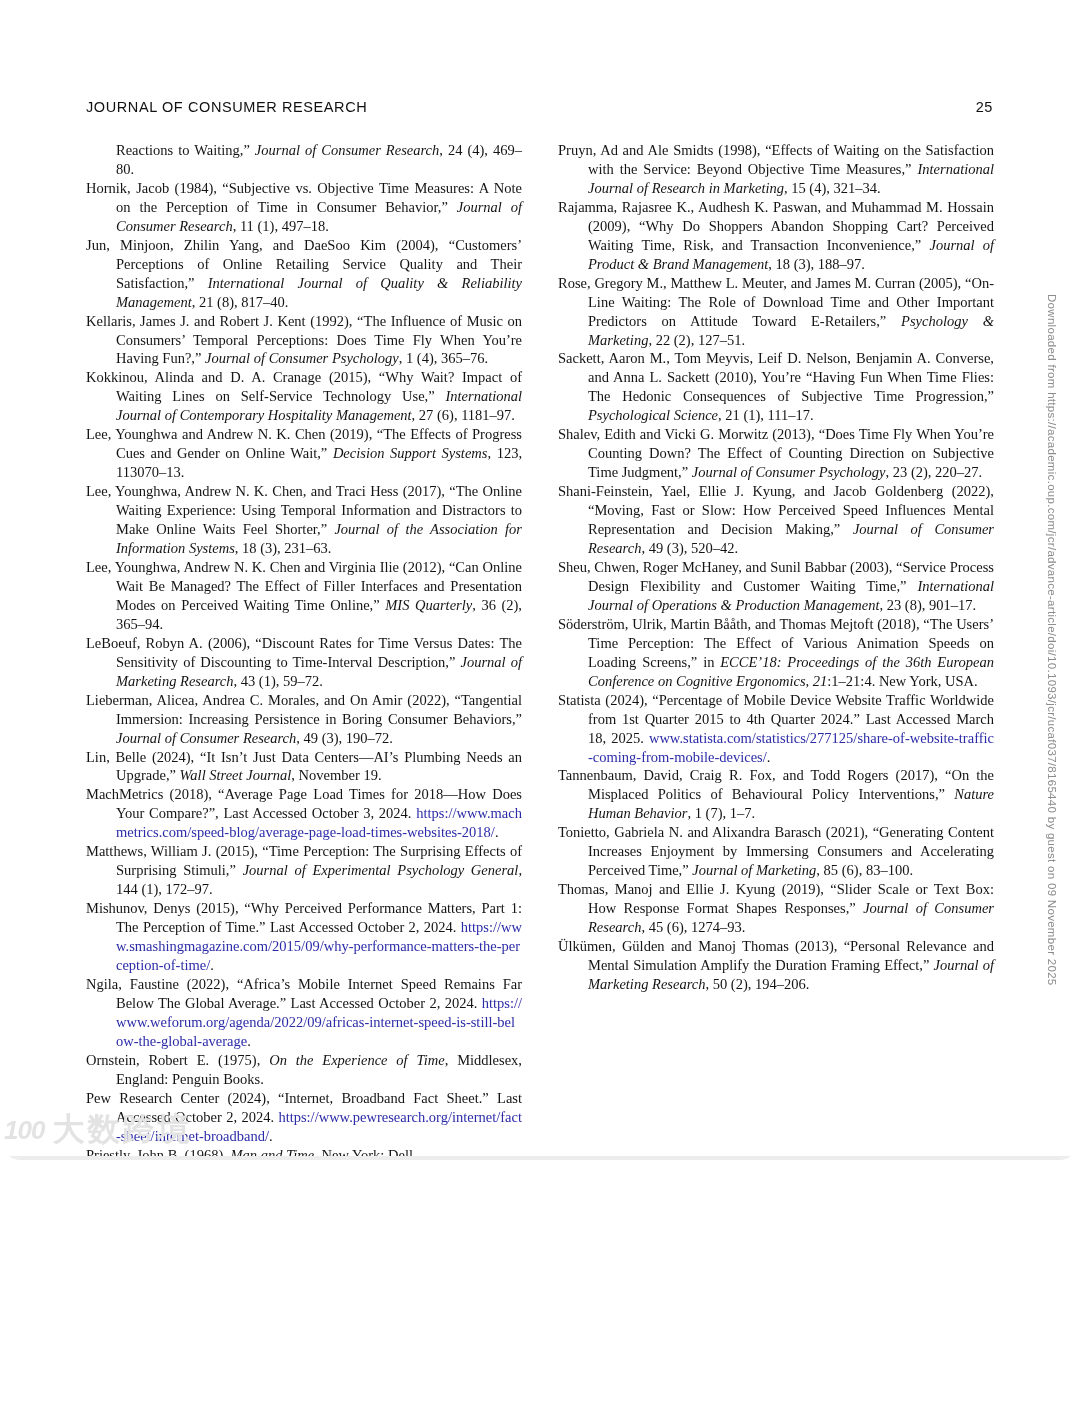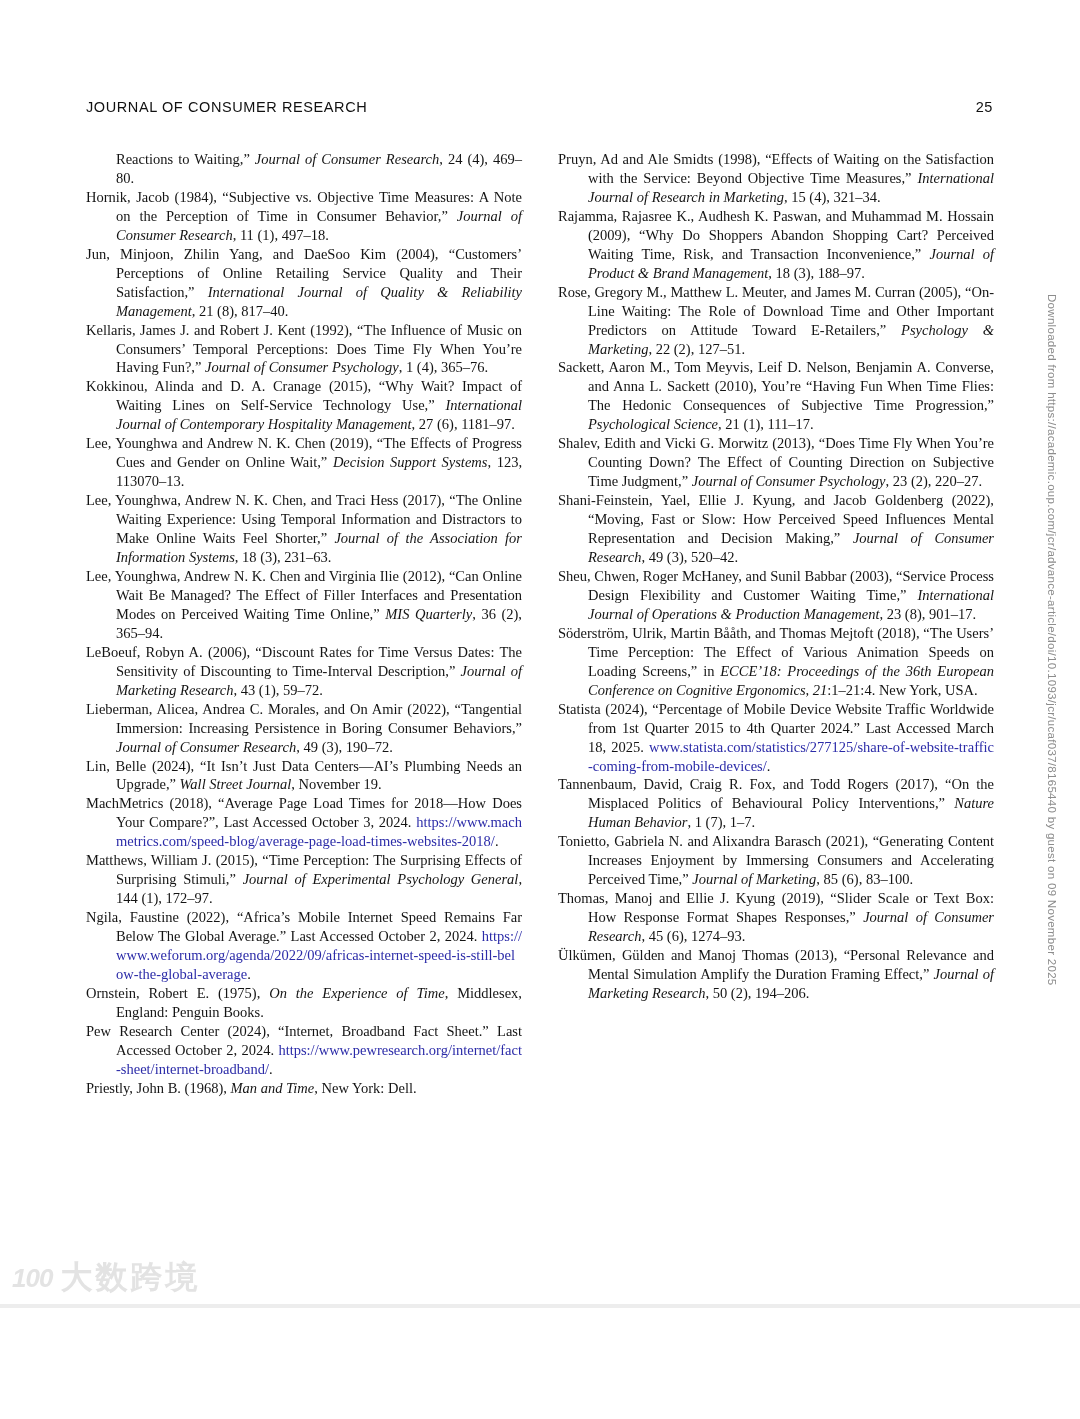--- a/index.html
+++ b/index.html
@@ -1,41 +1,42 @@
 <!DOCTYPE html>
 <html style="--link-color: #2b2ba8;"><head>
 <meta charset="utf-8">
 <style>
   * { margin: 0; padding: 0; box-sizing: border-box; }
   html, body { background: #ffffff; }
   #page {
     position: relative;
     width: 1080px;
-    height: 1308px;
+    height: 1160px;
     background: #ffffff;
     overflow: hidden;
     font-family: "Liberation Serif", serif;
     color: #141414;
+    border-radius: 21px;
   }
   .page-header {
     position: absolute;
     top: 99px;
     left: 86px;
     width: 907px;
     display: flex;
     justify-content: space-between;
     align-items: baseline;
     font-family: "Liberation Sans", sans-serif;
     font-size: 14.5px;
     letter-spacing: 0.6px;
     color: #111111;
   }
   .columns {
     position: absolute;
-    top: 150px;
+    top: 141px;
     left: 86px;
     display: flex;
     gap: 36px;
     justify-content: flex-end;
   }
   .col { width: 436px; }
   .ref {
     font-size: 14.5px;
     line-height: 18.95px;
     text-align: justify;
@@ -56,21 +57,21 @@
     right: 22px;
     writing-mode: vertical-rl;
     font-family: "Liberation Sans", sans-serif;
     font-size: 11.5px;
     letter-spacing: 0.3px;
     color: #8c8c8c;
     white-space: nowrap;
   }
   .watermark {
     position: absolute;
-    left: 12px;
+    left: 4px;
     bottom: 8px;
     display: flex;
     align-items: center;
     gap: 8px;
     color: #e3e3e3;
     user-select: none;
   }
   .watermark-logo {
     font-family: "Liberation Sans", sans-serif;
     font-style: italic;
@@ -111,20 +112,21 @@
         <p class="ref"><span>Kellaris, James J. and Robert J. Kent (1992), “The Influence of Music on Consumers’ Temporal Perceptions: Does Time Fly When You’re Having Fun?,” </span><span class="it">Journal of Consumer Psychology</span><span>, 1 (4), 365–76.</span></p>
         <p class="ref"><span>Kokkinou, Alinda and D. A. Cranage (2015), “Why Wait? Impact of Waiting Lines on Self-Service Technology Use,” </span><span class="it">International Journal of Contemporary Hospitality Management</span><span>, 27 (6), 1181–97.</span></p>
         <p class="ref"><span>Lee, Younghwa and Andrew N. K. Chen (2019), “The Effects of Progress Cues and Gender on Online Wait,” </span><span class="it">Decision Support Systems</span><span>, 123, 113070–13.</span></p>
         <p class="ref"><span>Lee, Younghwa, Andrew N. K. Chen, and Traci Hess (2017), “The Online Waiting Experience: Using Temporal Information and Distractors to Make Online Waits Feel Shorter,” </span><span class="it">Journal of the Association for Information Systems</span><span>, 18 (3), 231–63.</span></p>
         <p class="ref"><span>Lee, Younghwa, Andrew N. K. Chen and Virginia Ilie (2012), “Can Online Wait Be Managed? The Effect of Filler Interfaces and Presentation Modes on Perceived Waiting Time Online,” </span><span class="it">MIS Quarterly</span><span>, 36 (2), 365–94.</span></p>
         <p class="ref"><span>LeBoeuf, Robyn A. (2006), “Discount Rates for Time Versus Dates: The Sensitivity of Discounting to Time-Interval Description,” </span><span class="it">Journal of Marketing Research</span><span>, 43 (1), 59–72.</span></p>
         <p class="ref"><span>Lieberman, Alicea, Andrea C. Morales, and On Amir (2022), “Tangential Immersion: Increasing Persistence in Boring Consumer Behaviors,” </span><span class="it">Journal of Consumer Research</span><span>, 49 (3), 190–72.</span></p>
         <p class="ref"><span>Lin, Belle (2024), “It Isn’t Just Data Centers—AI’s Plumbing Needs an Upgrade,” </span><span class="it">Wall Street Journal</span><span>, November 19.</span></p>
         <p class="ref"><span>MachMetrics (2018), “Average Page Load Times for 2018—How Does Your Compare?”, Last Accessed October 3, 2024. </span><a href="#" class="ref-link">https://www.machmetrics.com/speed-blog/average-page-load-times-websites-2018/</a><span>.</span></p>
         <p class="ref"><span>Matthews, William J. (2015), “Time Perception: The Surprising Effects of Surprising Stimuli,” </span><span class="it">Journal of Experimental Psychology General</span><span>, 144 (1), 172–97.</span></p>
+        <p class="ref"><span>Mishunov, Denys (2015), “Why Perceived Performance Matters, Part 1: The Perception of Time.” Last Accessed October 2, 2024. </span><a href="#" class="ref-link">https://www.smashingmagazine.com/2015/09/why-performance-matters-the-perception-of-time/</a><span>.</span></p>
         <p class="ref"><span>Ngila, Faustine (2022), “Africa’s Mobile Internet Speed Remains Far Below The Global Average.” Last Accessed October 2, 2024. </span><a href="#" class="ref-link">https://www.weforum.org/agenda/2022/09/africas-internet-speed-is-still-below-the-global-average</a><span>.</span></p>
         <p class="ref"><span>Ornstein, Robert E. (1975), </span><span class="it">On the Experience of Time</span><span>, Middlesex, England: Penguin Books.</span></p>
         <p class="ref"><span>Pew Research Center (2024), “Internet, Broadband Fact Sheet.” Last Accessed October 2, 2024. </span><a href="#" class="ref-link">https://www.pewresearch.org/internet/fact-sheet/internet-broadband/</a><span>.</span></p>
         <p class="ref"><span>Priestly, John B. (1968), </span><span class="it">Man and Time</span><span>, New York: Dell.</span></p>
       </div>
     <div class="col" id="col-right">
         <p class="ref"><span>Pruyn, Ad and Ale Smidts (1998), “Effects of Waiting on the Satisfaction with the Service: Beyond Objective Time Measures,” </span><span class="it">International Journal of Research in Marketing</span><span>, 15 (4), 321–34.</span></p>
         <p class="ref"><span>Rajamma, Rajasree K., Audhesh K. Paswan, and Muhammad M. Hossain (2009), “Why Do Shoppers Abandon Shopping Cart? Perceived Waiting Time, Risk, and Transaction Inconvenience,” </span><span class="it">Journal of Product &amp; Brand Management</span><span>, 18 (3), 188–97.</span></p>
         <p class="ref"><span>Rose, Gregory M., Matthew L. Meuter, and James M. Curran (2005), “On-Line Waiting: The Role of Download Time and Other Important Predictors on Attitude Toward E-Retailers,” </span><span class="it">Psychology &amp; Marketing</span><span>, 22 (2), 127–51.</span></p>
         <p class="ref"><span>Sackett, Aaron M., Tom Meyvis, Leif D. Nelson, Benjamin A. Converse, and Anna L. Sackett (2010), You’re “Having Fun When Time Flies: The Hedonic Consequences of Subjective Time Progression,” </span><span class="it">Psychological Science</span><span>, 21 (1), 111–17.</span></p>

